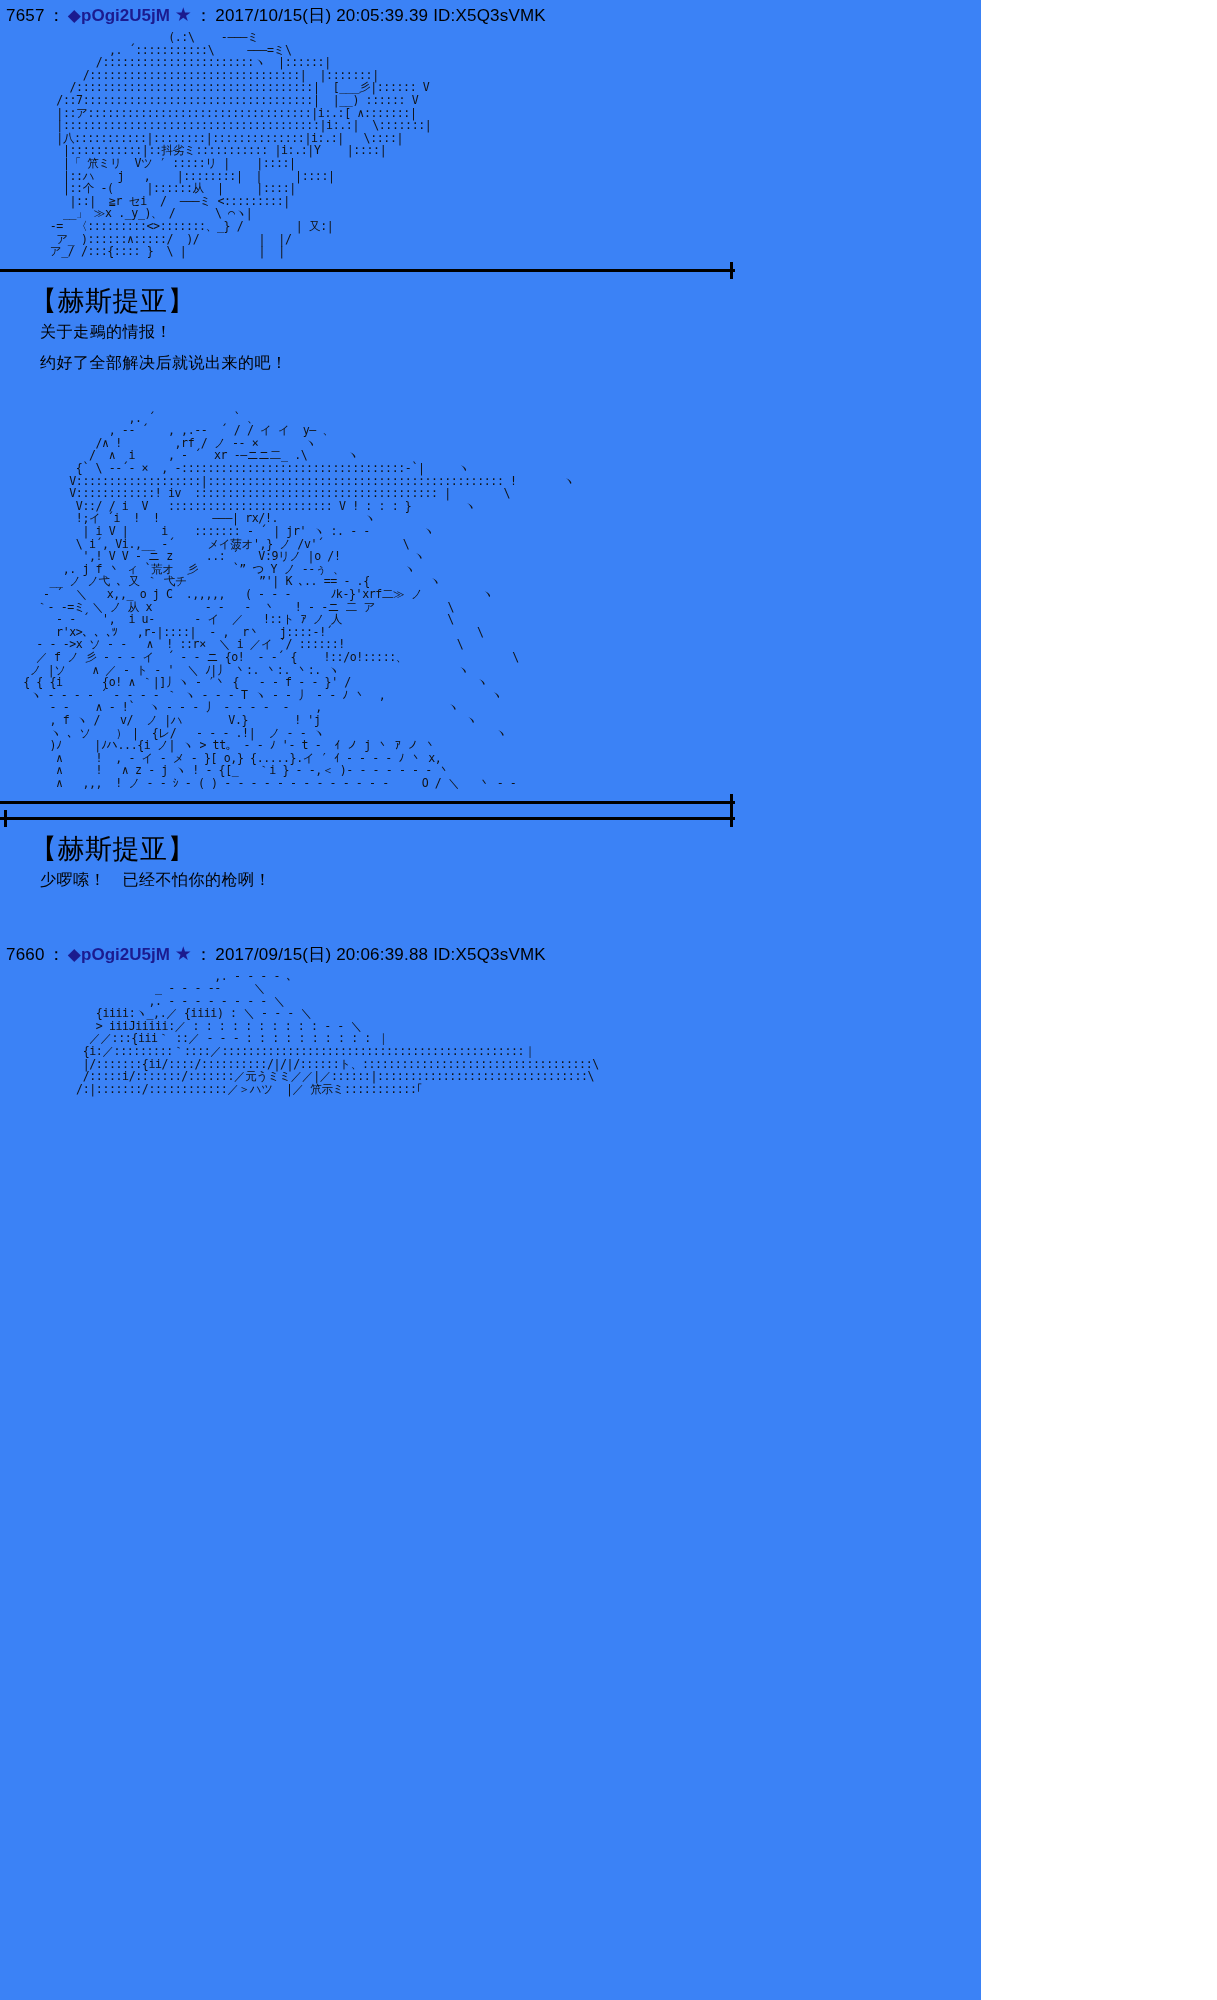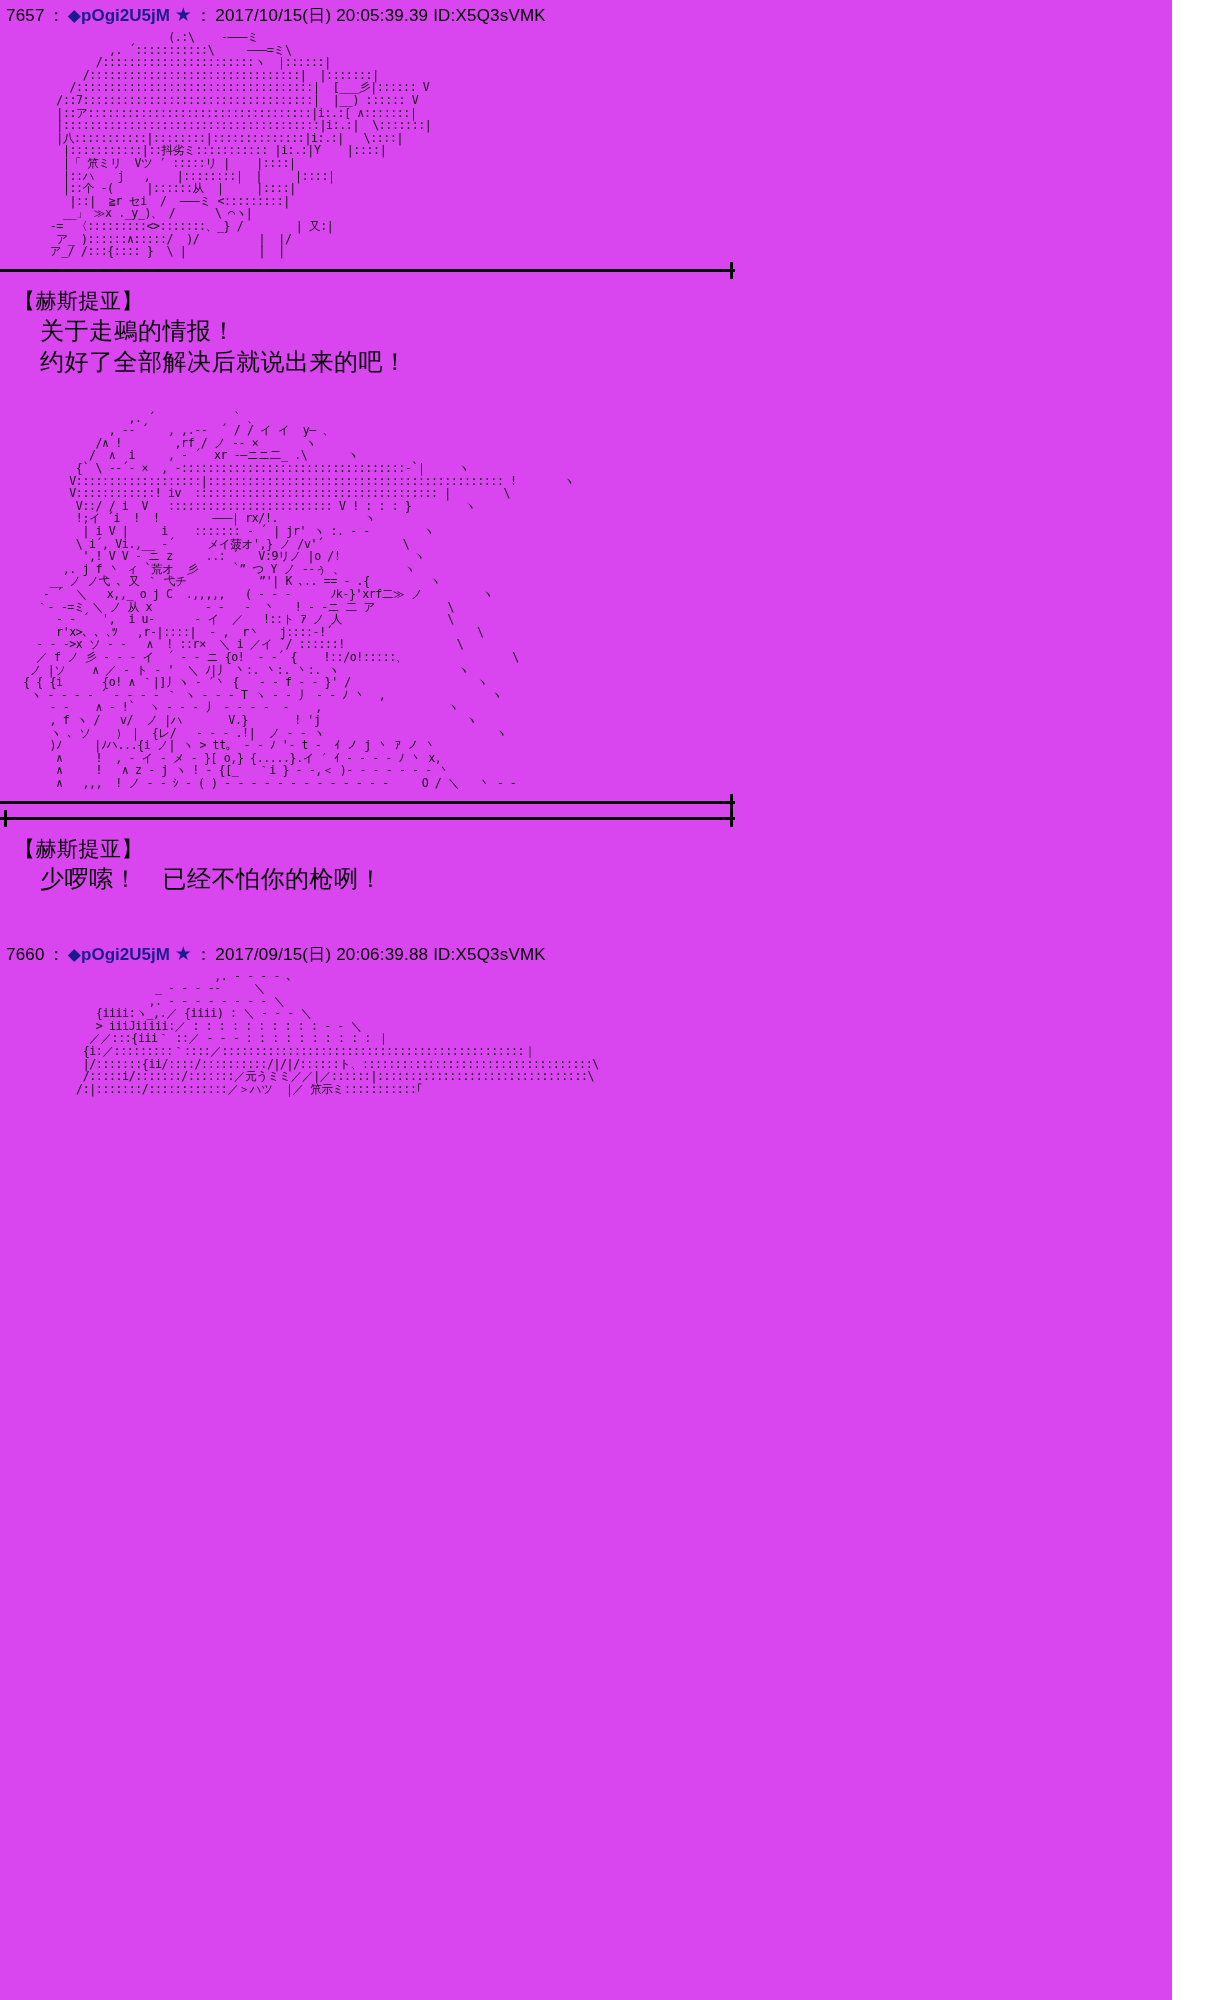--- a/index.html
+++ b/index.html
@@ -10,24 +10,24 @@
   body {
     width: 1217px;
     min-height: 2000px;
     font-family: "Liberation Sans", sans-serif;
     color: #000000;
     position: relative;
     overflow: hidden;
   }
 
   .page {
-    width: 1172px;
+    width: 981px;
     min-height: 2000px;
     position: relative;
-    background: #d946ef;
+    background: #3b82f6;
   }
 
   
   .post-header {
     font-family: "Liberation Sans", sans-serif;
     font-size: 17px;
     line-height: 26px;
     white-space: nowrap;
     padding: 2px 0 0 6px;
     color: #000;
@@ -97,27 +97,28 @@
     height: 17px;
     background: #000;
   }
 
   
   .dialogue {
     padding: 8px 0 10px 14px;
     font-family: "DejaVu Sans", sans-serif;
   }
   .speaker {
-    font-size: 21px;
+    font-size: 27px;
     line-height: 30px;
     color: #000;
     letter-spacing: 0.5px;
+    margin-left: 16px;
   }
   .line {
-    font-size: 24px;
+    font-size: 16px;
     line-height: 31px;
     color: #000;
     padding-left: 26px;
     letter-spacing: 0.5px;
   }
   .spacer-md { height: 22px; }
   .spacer-lg { height: 34px; }
 </style>
 </head>
 <body>

